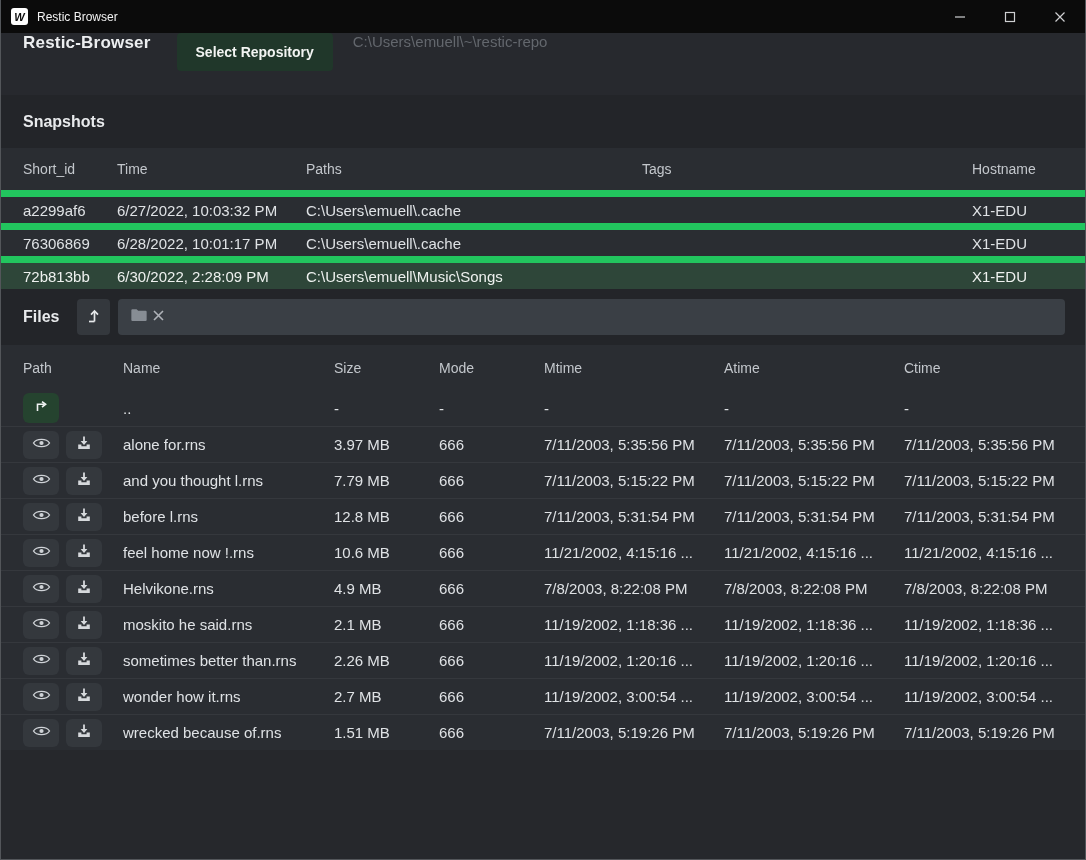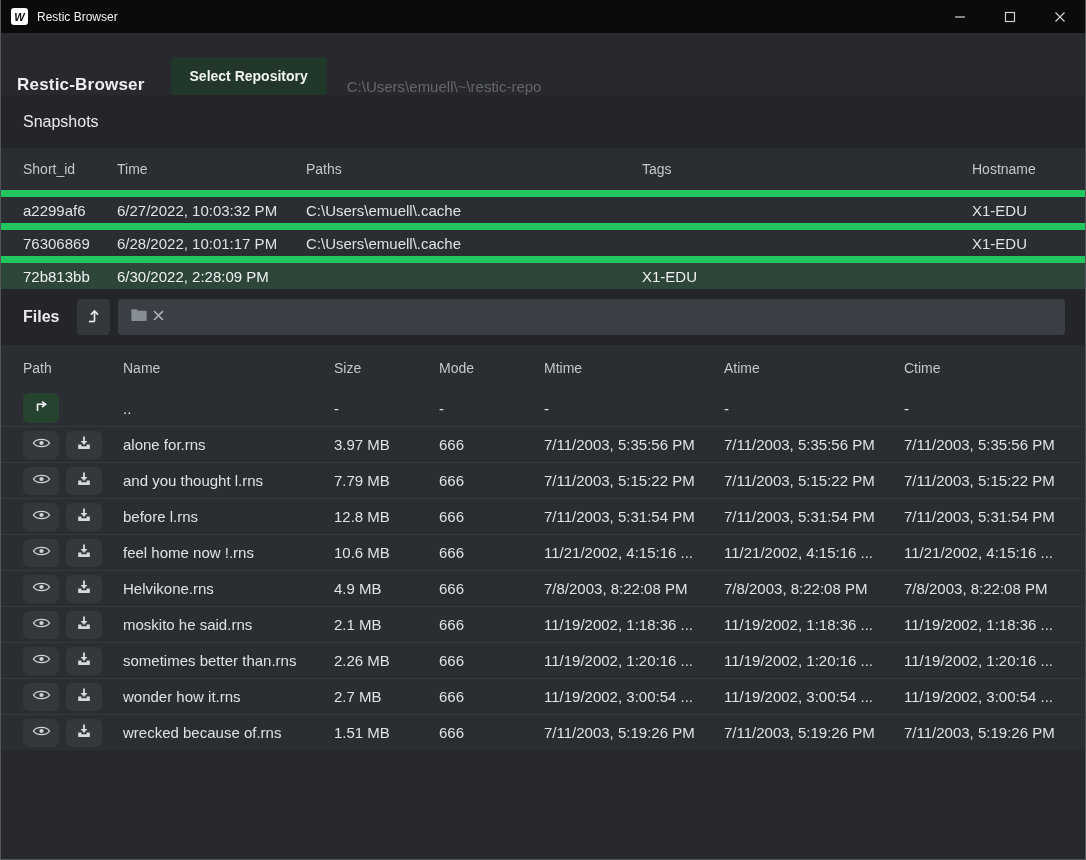--- a/index.html
+++ b/index.html
@@ -23,34 +23,34 @@
     display: flex; align-items: center; justify-content: center;
     font-weight: bold; font-size: 11px; color: #0b0b0b; margin-right: 9px;
     font-style: italic;
   }
   .titlebar-title { font-size: 12px; color: #f2f2f2; }
   .titlebar-controls { margin-left: auto; display: flex; height: 100%; }
   .tb-btn { width: 50px; height: 100%; display: flex; align-items: center; justify-content: center; }
   .tb-btn svg { display: block; }
   
   .app-header {
-    height: 62px; background: #27292e; display: flex; align-items: flex-end;
-    padding: 0 16px;
+    height: 62px; background: #27292e; display: flex; align-items: flex-start;
+    padding: 0 22px;
   }
   .app-title { font-size: 17px; font-weight: bold; color: #eceef0; letter-spacing: .2px; }
   .btn-green {
     margin-left: 26px; background: #20372a; color: #f2f4f2; font-weight: bold;
     font-size: 14px; border: none; border-radius: 4px; padding: 11px 19px;
     font-family: inherit; cursor: pointer;
   }
   .repo-path { margin-left: 20px; font-size: 15px; color: #63676d; }
   
   .band { background: #232529; }
   .snapshots-band { height: 53px; display: flex; align-items: center; padding: 0 22px; }
-  .section-title { font-size: 16px; font-weight: normal; color: #e8eaec; }
+  .section-title { font-size: 16px; font-weight: bold; color: #e8eaec; }
   
   .thead { display: grid; align-items: center; background: #2a2d32; color: #c3c7cc; font-size: 14px; }
   .trow  { display: grid; align-items: center; background: #2a2d32; font-size: 15px; color: #dfe2e5; }
   .snap-grid { grid-template-columns: 94px 189px 336px 330px 1fr; padding-left: 22px; }
   .file-grid { grid-template-columns: 100px 211px 105px 105px 180px 180px 1fr; padding-left: 22px; }
   .snap-head { height: 42px; }
   .snap-row { height: 33px; border-top: 7px solid #22c55e; }
   .snap-row.selected { background: #2e4639; color: #eef1ef; }
   .file-head { height: 45px; }
   .file-row { height: 36px; border-top: 1px solid #35383d; }
@@ -140,20 +140,21 @@
     <div class="cell">76306869</div>
     <div class="cell">6/28/2022, 10:01:17 PM</div>
     <div class="cell">C:\Users\emuell\.cache</div>
     <div class="cell"></div>
     <div class="cell">X1-EDU</div>
   </div>
 
   <div class="trow snap-grid snap-row selected">
     <div class="cell">72b813bb</div>
     <div class="cell">6/30/2022, 2:28:09 PM</div>
+    <div class="cell">C:\Users\emuell\Music\Songs</div>
     <div class="cell"></div>
     <div class="cell">X1-EDU</div>
   </div>
 </div>
 
 <div class="band files-band">
   <span class="files-label">Files</span>
   <button class="icon-btn-sq" title="">
     <span>
       <svg width="20" height="20" viewBox="0 0 20 20" fill="none" stroke="#e6e8ea" stroke-width="1.7">

